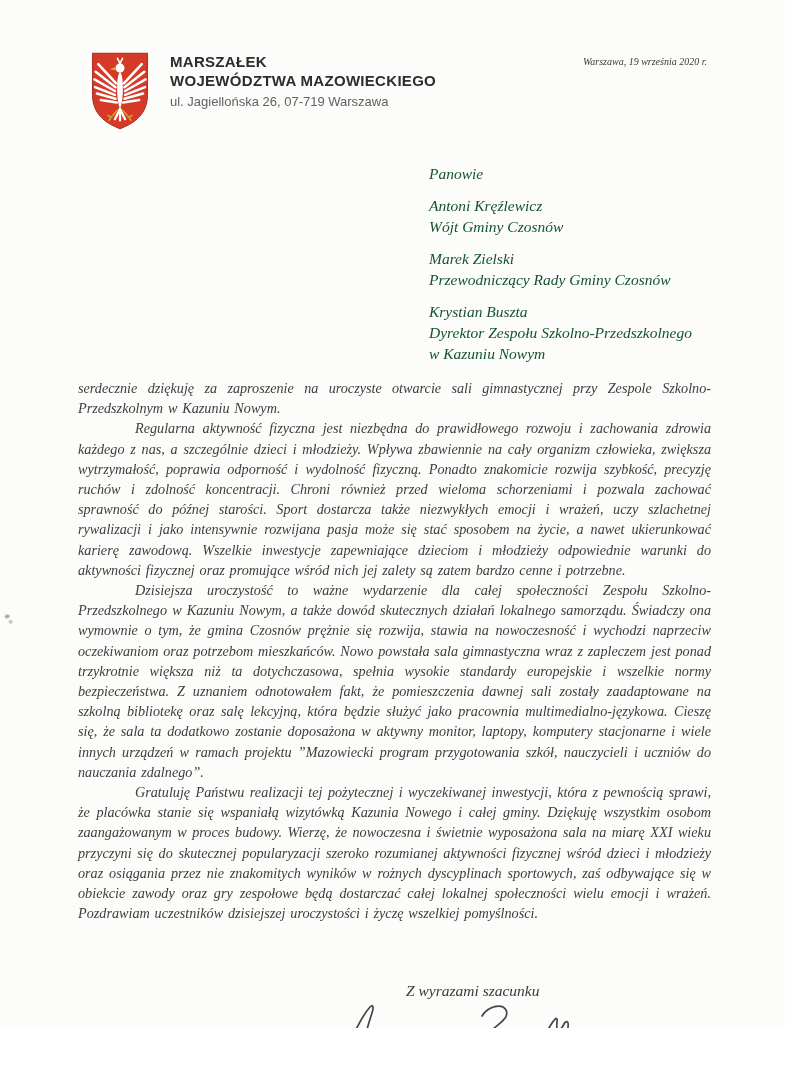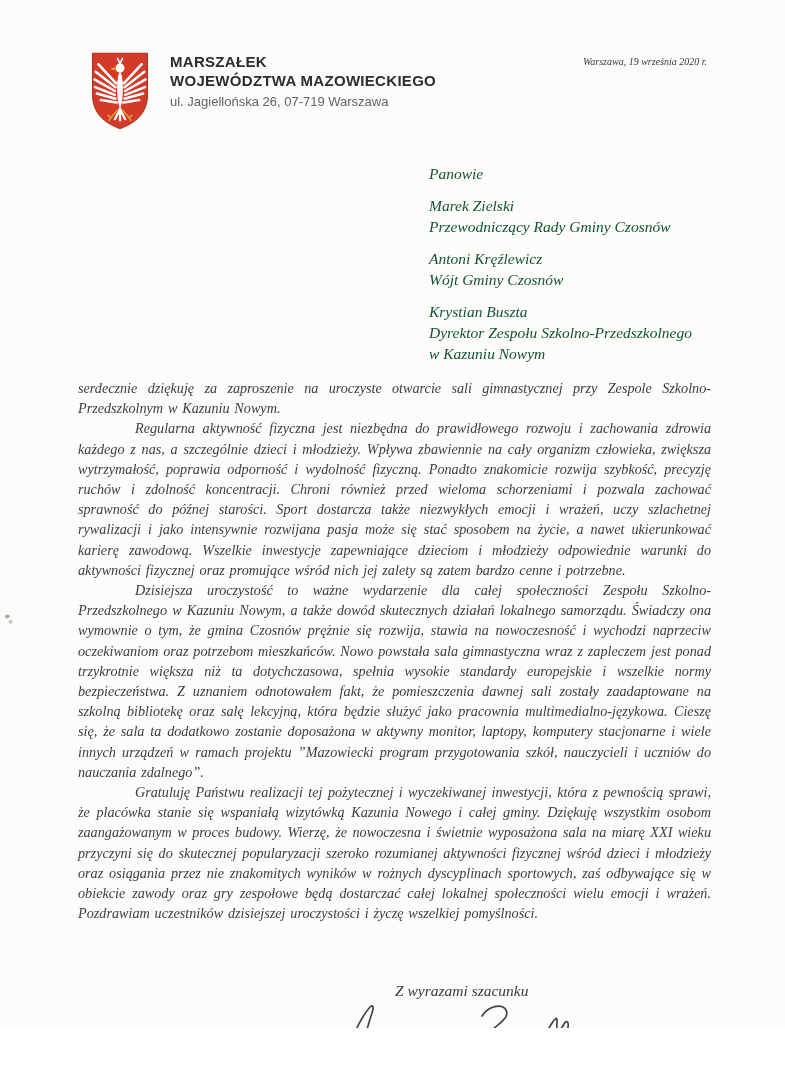--- a/index.html
+++ b/index.html
@@ -32,21 +32,21 @@
   .letter-body{
     position:absolute;left:78px;top:378px;width:633px;
     font-style:italic;font-size:14.2px;line-height:20.2px;
     text-align:justify;color:#3d3d3d;word-spacing:.09em;
   }
   .salute{margin:0;text-indent:57px;}
   .para{margin:0;}
   .para.ind{text-indent:57px;}
   
   .closing{
-    position:absolute;left:395px;top:982px;
+    position:absolute;left:406px;top:982px;
     font-style:italic;font-size:15.5px;color:#3a3a3a;
   }
   .signature{position:absolute;left:342px;top:1000px;width:240px;height:60px;}
   
   .smudge{
     position:absolute;left:4px;top:612px;width:11px;height:15px;
     background:
       radial-gradient(ellipse 4px 3px at 4px 4px, #8f8f86 0%, #b5b5ac 60%, transparent 75%),
       radial-gradient(ellipse 4px 4px at 6px 10px, #9c9c92 0%, transparent 70%);
     transform:rotate(-14deg);
@@ -101,26 +101,26 @@
     <div class="sender-l2">WOJEWÓDZTWA MAZOWIECKIEGO</div>
     <div class="sender-addr">ul. Jagiellońska 26, 07-719 Warszawa</div>
   </div>
 
   <div class="dateline">Warszawa, 19 września 2020 r.</div>
 
   <div class="recipients">
     <div class="recipients-heading">Panowie</div>
     <div>
         <div class="recipient">
+          <div>Antoni Kręźlewicz</div>
+          <div>Wójt Gminy Czosnów</div>
+        </div>
+        <div class="recipient">
           <div>Marek Zielski</div>
           <div>Przewodniczący Rady Gminy Czosnów</div>
-        </div>
-        <div class="recipient">
-          <div>Antoni Kręźlewicz</div>
-          <div>Wójt Gminy Czosnów</div>
         </div>
         <div class="recipient">
           <div>Krystian Buszta</div>
           <div>Dyrektor Zespołu Szkolno-Przedszkolnego</div>
           <div>w Kazuniu Nowym</div>
         </div>
       </div>
   </div>
 
   <div class="letter-body">

